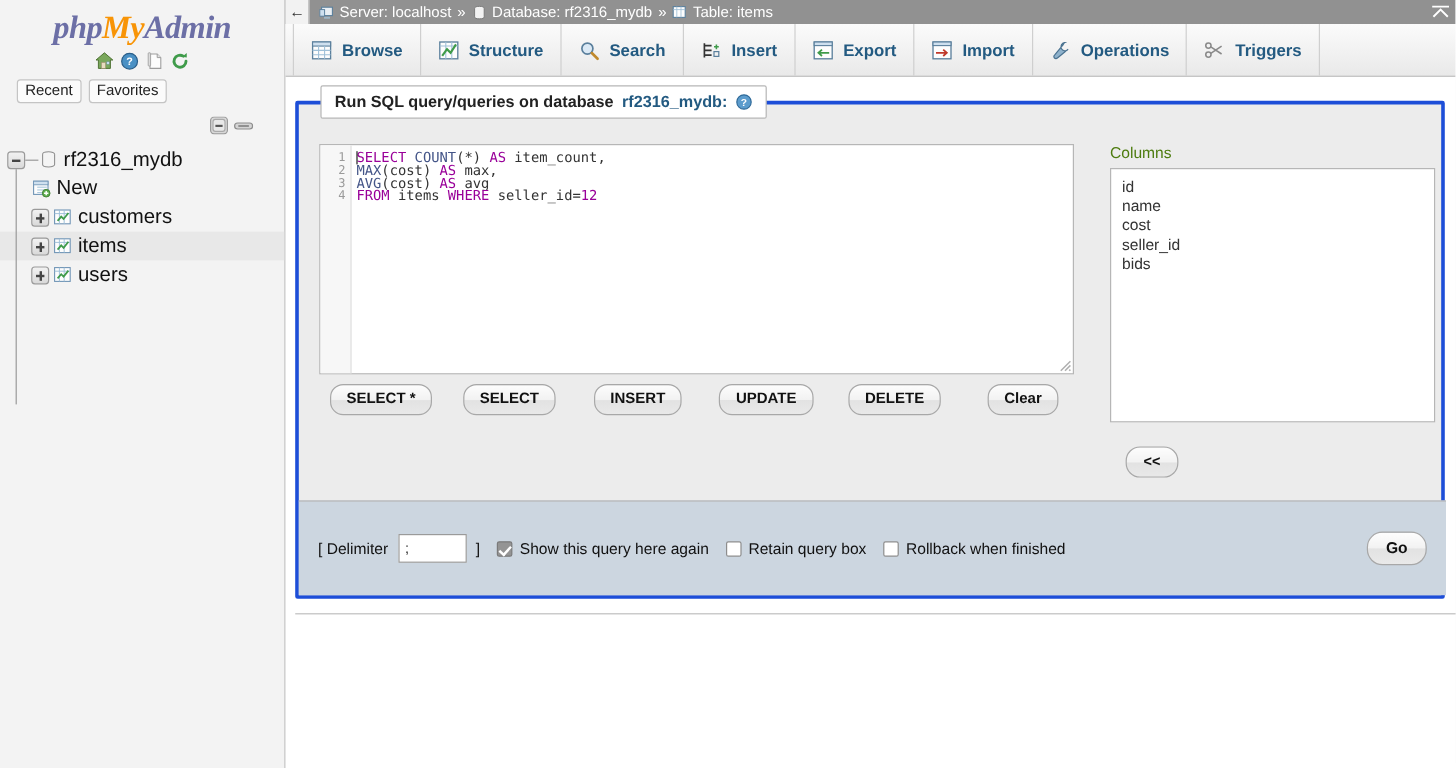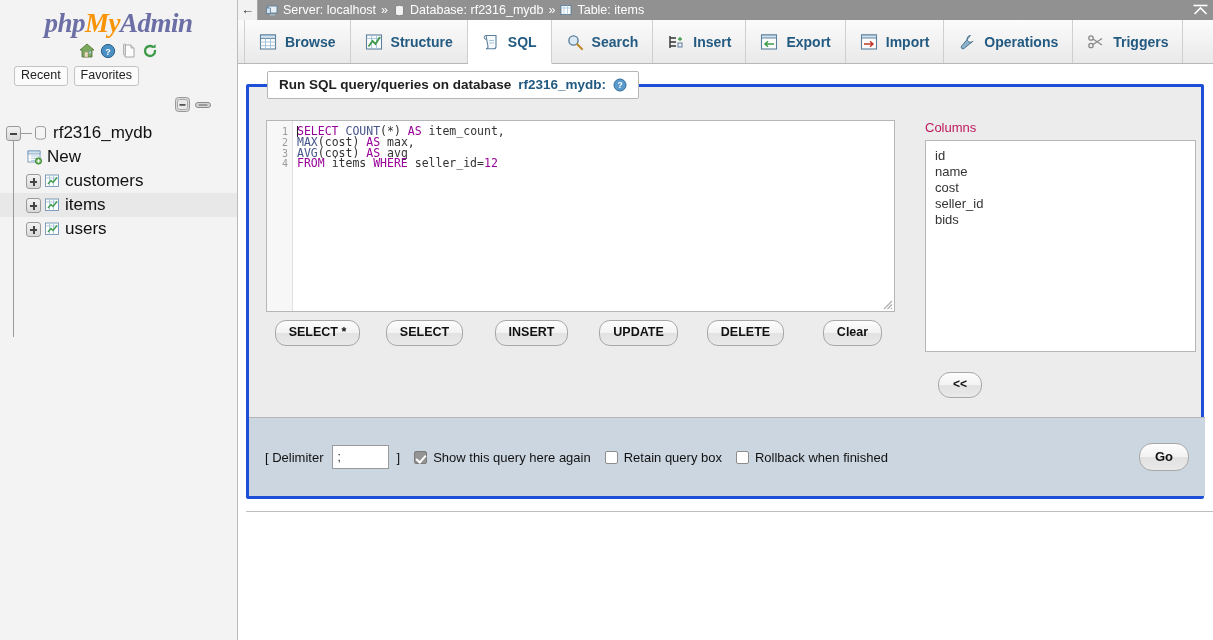--- a/index.html
+++ b/index.html
@@ -235,21 +235,21 @@
     white-space: nowrap;
   }
   .btnwrap { width: 107px; display:flex; justify-content:center; }
 
   
   #colpanel {
     position: absolute; left: 676px; top: 33px;
     width: 271px;
   }
   #colpanel .caption {
-    font-size: 13px; color: #be185d; margin-bottom: 5px;
+    font-size: 13px; color: #4d7c0f; margin-bottom: 5px;
   }
   #collist {
     background: #ffffff;
     border: 1px solid #b6b6b6;
     height: 212px;
     padding: 7px 0 0 9px;
     font-size: 13px;
     color: #333;
     line-height: 16px;
     overflow: hidden;
@@ -457,28 +457,20 @@
         <span>Browse</span>
       </div>
       <div class="tab">
         <svg class="tabicon" viewBox="0 0 18 18">
           <rect x="1.5" y="2" width="15" height="14" fill="#fdfdfd" stroke="#5a7f9c" stroke-width="1.1"></rect>
           <path d="M1.5 5.4 h15 M6.5 2 v14 M11.5 2 v14" stroke="#9fc0d8" stroke-width="0.9"></path>
           <path d="M3.5 13.5 L7.5 8 L10.5 11 L15 4" fill="none" stroke="#3f9b4a" stroke-width="1.8"></path>
         </svg>
         <span>Structure</span>
       </div>
-      <div class="tab active">
-        <svg class="tabicon" viewBox="0 0 18 18">
-          <path d="M4 2.5 h10 v11 q0 2.3 -2.3 2.3 H4 q2 0 2 -2.3 Z" fill="#f7fafc" stroke="#5a7f9c" stroke-width="1.1"></path>
-          <path d="M4 2.5 q-1.8 0 -1.8 1.9 q0 1.9 1.8 1.9" fill="#e3ecf3" stroke="#5a7f9c" stroke-width="1"></path>
-          <path d="M7 7.5 h5 M7 10 h5" stroke="#9fc0d8" stroke-width="0.9"></path>
-        </svg>
-        <span>SQL</span>
-      </div>
       <div class="tab">
         <svg class="tabicon" viewBox="0 0 18 18">
           <circle cx="7.5" cy="7.5" r="4.6" fill="#dbe9f5" stroke="#5a7f9c" stroke-width="1.4"></circle>
           <path d="M11.2 11.2 L16 16" stroke="#c08a2e" stroke-width="2.2" stroke-linecap="round"></path>
         </svg>
         <span>Search</span>
       </div>
       <div class="tab">
         <svg class="tabicon" viewBox="0 0 18 18">
           <path d="M3 3 v12 M3 5 h6 M3 9 h6 M3 13 h6" stroke="#333" stroke-width="1.4"></path>

